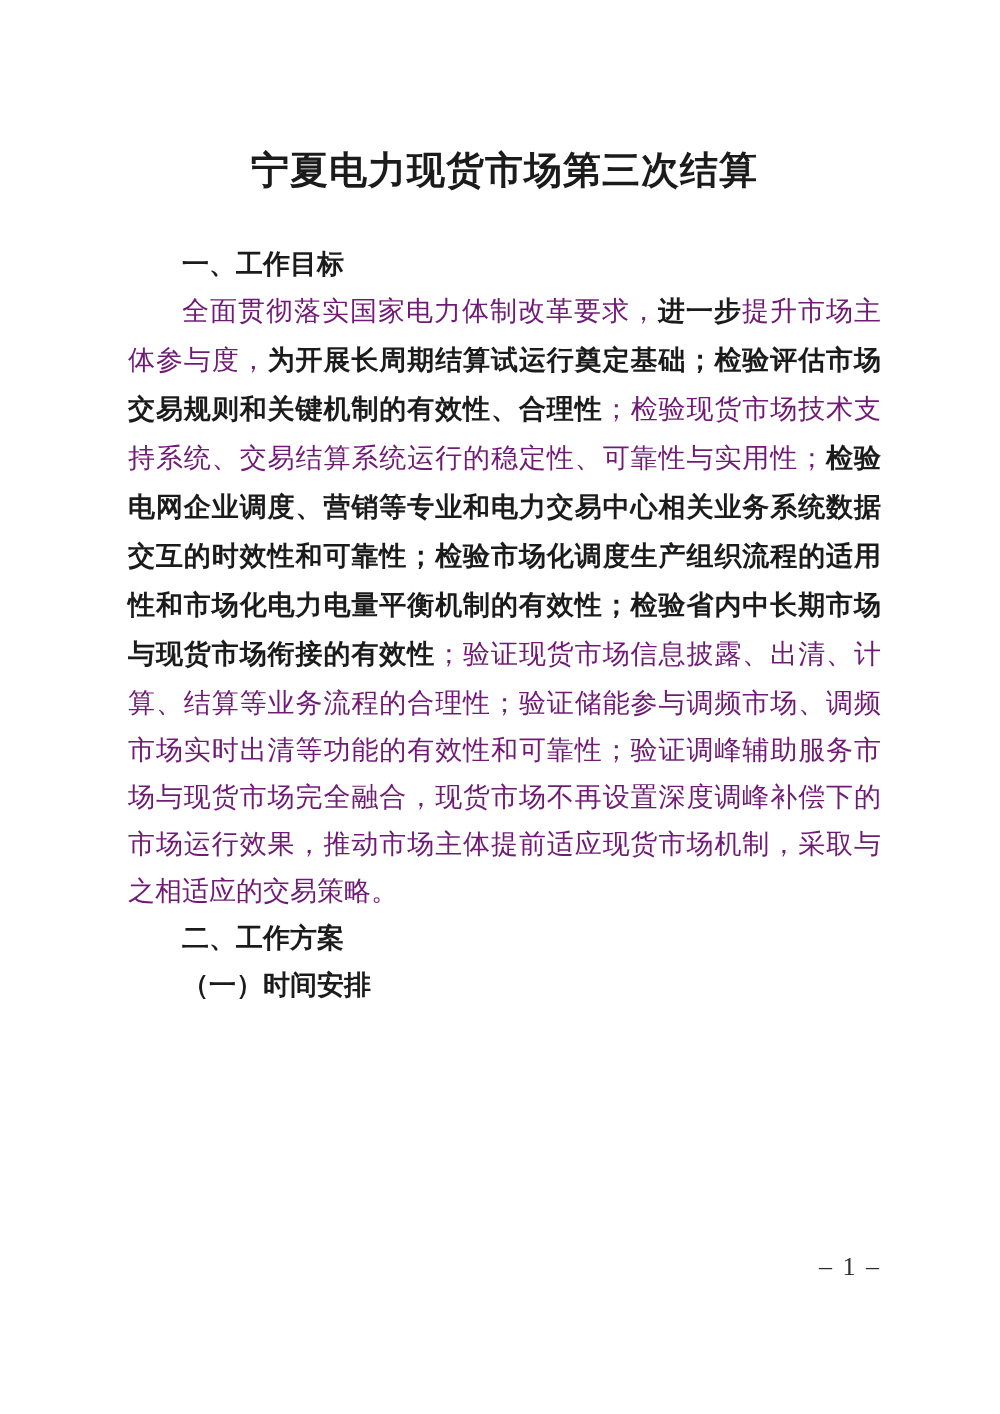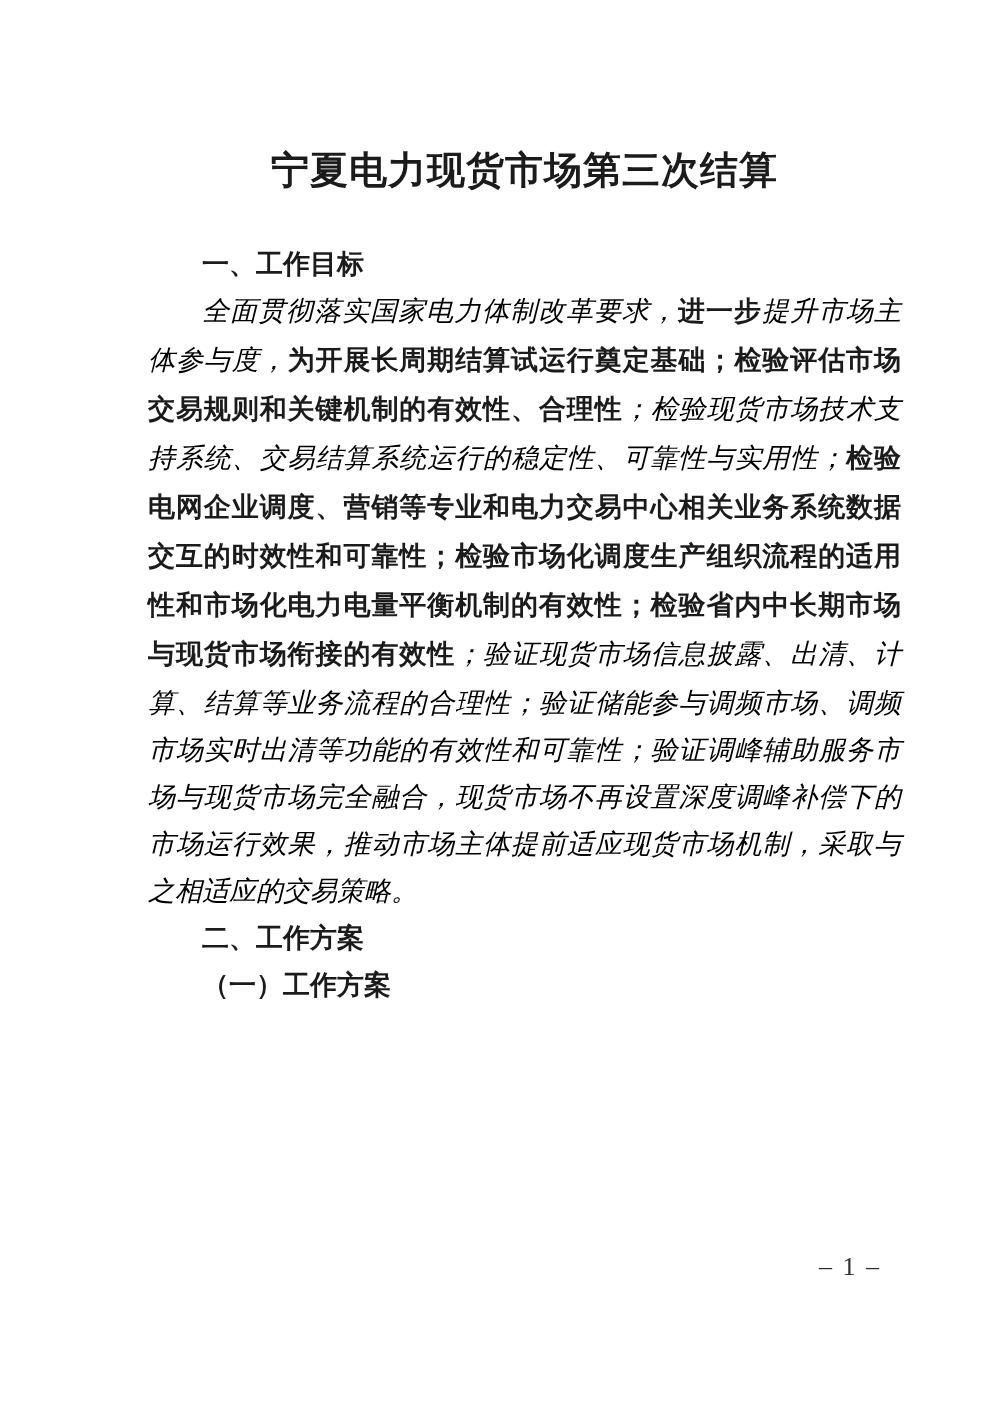--- a/index.html
+++ b/index.html
@@ -17,21 +17,20 @@
     width:1000px;height:1414px;
     background:var(--paper);
     color:var(--text);
     overflow:hidden;
   }
   .content{
     position:absolute;
     left:128px;
     top:142px;
     width:753px;
-    margin-left:20px;
   }
   .doc-title{
     margin:0;
     font-size:38px;
     line-height:57px;
     font-weight:700;
     text-align:center;
     letter-spacing:1px;
     color:var(--text);
   }
@@ -57,22 +56,21 @@
     text-indent:1.7em;
   }
   .run{white-space:normal;}
   .run.hei-bold{
     font-family:Liberation Mono, monospace;
     font-weight:700;
   }
   .run.fangsong{
     font-family:"Liberation Serif","DejaVu Serif",serif;
     font-weight:400;
-    color:#000000;
-    font-style:italic;
+    color:#701a75;
   }
   .page-number{
     position:absolute;
     right:119px;
     top:1252px;
     font-family:"Liberation Serif","DejaVu Serif",serif;
     font-size:26px;
     letter-spacing:2px;
     color:#2e2e2e;
   }
@@ -88,18 +86,18 @@
     </h1>
 
     <div class="body-flow">
 
       <p class="para heading">一、工作目标</p>
 
       <p class="para"><span class="run fangsong">全面贯彻落实国家电力体制改革要求，</span><span class="run hei-bold">进一步</span><span class="run fangsong">提升市场主体参与度，</span><span class="run hei-bold">为开展长周期结算试运行奠定基础；检验评估市场交易规则和关键机制的有效性、合理性</span><span class="run fangsong">；检验现货市场技术支持系统、交易结算系统运行的稳定性、可靠性与实用性；</span><span class="run hei-bold">检验电网企业调度、营销等专业和电力交易中心相关业务系统数据交互的时效性和可靠性；检验市场化调度生产组织流程的适用性和市场化电力电量平衡机制的有效性；检验省内中长期市场与现货市场衔接的有效性</span><span class="run fangsong">；验证现货市场信息披露、出清、计算、结算等业务流程的合理性；验证储能参与调频市场、调频市场实时出清等功能的有效性和可靠性；验证调峰辅助服务市场与现货市场完全融合，现货市场不再设置深度调峰补偿下的市场运行效果，推动市场主体提前适应现货市场机制，采取与之相适应的交易策略。</span></p>
 
       <p class="para heading">二、工作方案</p>
 
-      <p class="para heading sub-heading">（一）工作方案</p>
+      <p class="para heading sub-heading">（一）时间安排</p>
     </div>
   </div>
 
   <div class="page-number">– 1 –</div>
 </div>
 
 </body></html>

